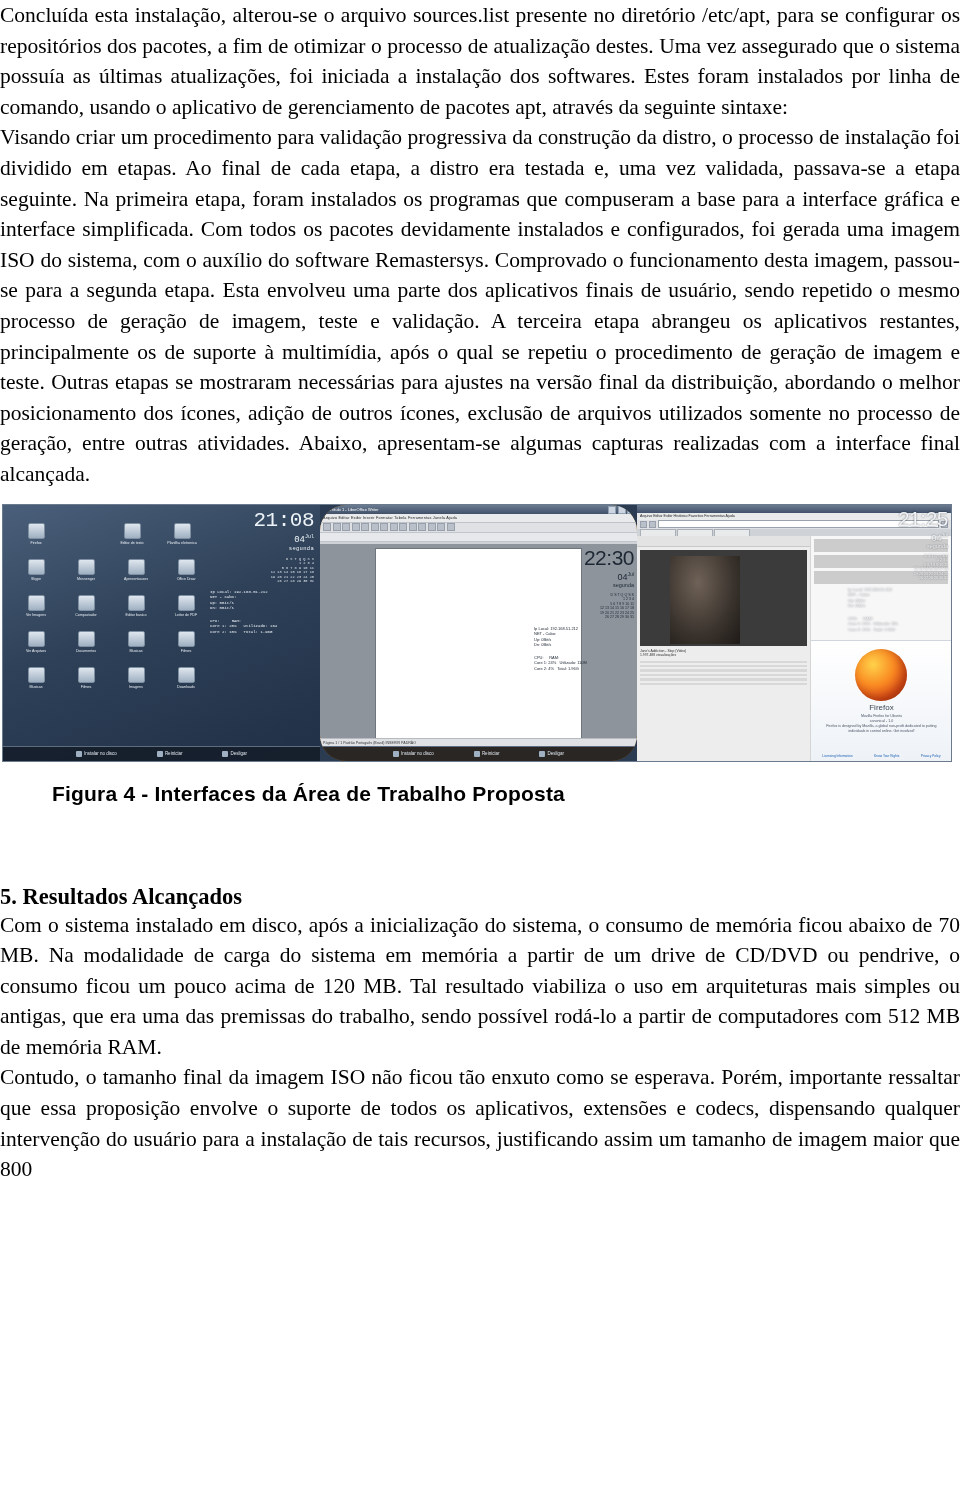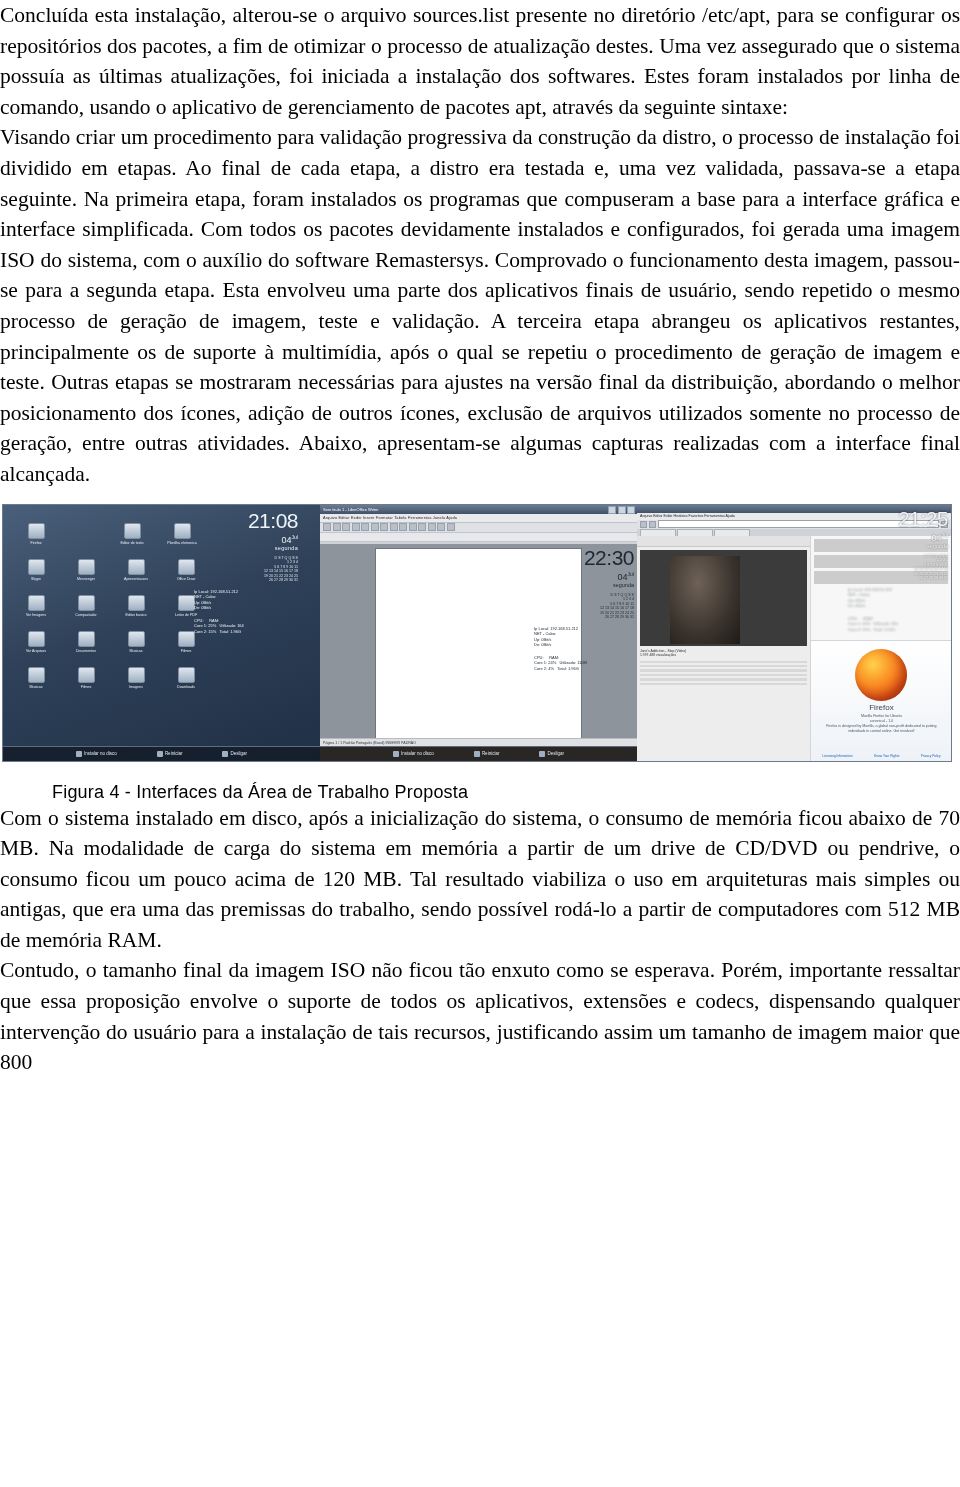--- a/index.html
+++ b/index.html
@@ -58,21 +58,21 @@
     width: 950px;
     height: 258px;
     margin-left: 2px;
     background: #2a3b52;
     border: 1px solid #6b7a8c;
     box-sizing: border-box;
     overflow: hidden;
   }
   .panel { position: relative; overflow: hidden; }
   .panel-1 { width: 317px; background: linear-gradient(160deg,#4a5f7a 0%, #2e4158 45%, #203046 100%); }
-  .panel-2 { width: 317px; background: #a16207; }
+  .panel-2 { width: 317px; background: #a16207; border-radius: 26px; }
   .panel-3 { width: 314px; background: #1b2633; }
 
   
   .desk-icons {
     position: absolute;
     left: 8px; top: 18px;
     width: 200px;
     display: flex;
     flex-wrap: wrap;
   }
@@ -87,24 +87,24 @@
   }
   .desk-icon .glyph {
     width: 15px; height: 14px;
     margin: 0 auto 2px auto;
     background: linear-gradient(180deg,#dfe6ee,#9fb0c2);
     border-radius: 2px;
     border: 0.5px solid #7e8fa1;
   }
   .conky {
     position: absolute;
-    right: 22px; top: 5px;
+    right: 6px; top: 5px;
     width: 104px;
     color: #eef3f8;
-    font-family: Liberation Sans, sans-serif;
+    font-family: Liberation Mono, monospace;
     text-align: right;
   }
   .conky .time {
     font-size: 21px;
     line-height: 22px;
     font-weight: 300;
     letter-spacing: -0.5px;
   }
   .conky .date {
     font-size: 9px;
@@ -279,22 +279,22 @@
   .panel3-conky .time { font-size: 21px; line-height: 22px; letter-spacing:-0.5px;}
   .panel3-conky .date { font-size: 9px; line-height:10px;}
   .panel3-conky .date sup { font-size:5px;}
   .panel3-conky .weekday { font-size:5.5px;}
   .panel3-conky .cal { margin-top:5px; font-size:3.6px; line-height:4.6px;}
   .panel3-conky .net { margin-top:6px; font-size:4px; line-height:5.4px; text-align:left;}
   .panel3-conky .sys { margin-top:7px; font-size:4px; line-height:5.4px; text-align:left;}
 
   .figure-caption {
     font-family: "Liberation Sans", sans-serif;
-    font-weight: normal;
-    font-size: 18px;
+    font-weight: bold;
+    font-size: 21px;
     margin-top: 20px;
     margin-left: 52px;
     letter-spacing: 0.2px;
   }
   h2.section-title {
     font-family: "Liberation Serif", serif;
     font-weight: bold;
     font-size: 22.5px;
     margin: 0;
     padding: 0;
@@ -536,18 +536,21 @@
               <div><span>Core 1: 24%</span> &nbsp; <span>Utilizado: 165</span></div>
               <div><span>Core 2: 19%</span> &nbsp; <span>Total: 1.96G</span></div>
             </div>
           </div>
         </div>
 
       </div>
       <div class="figure-caption">Figura 4 - Interfaces da Área de Trabalho Proposta</div>
     </div>
 
+    <div class="sec-wrap">
+      <h2 class="section-title">5. Resultados Alcançados</h2>
+    </div>
 
     <p class="body-text after-sec">Com o sistema instalado em disco, após a inicialização do sistema, o consumo de memória ficou abaixo de 70 MB. Na modalidade de carga do sistema em memória a partir de um drive de CD/DVD ou pendrive, o consumo ficou um pouco acima de 120 MB. Tal resultado viabiliza o uso em arquiteturas mais simples ou antigas, que era uma das premissas do trabalho, sendo possível rodá-lo a partir de computadores com 512 MB de memória RAM.</p>
     <p class="body-text indent-para">Contudo, o tamanho final da imagem ISO não ficou tão enxuto como se esperava. Porém, importante ressaltar que essa proposição envolve o suporte de todos os aplicativos, extensões e codecs, dispensando qualquer intervenção do usuário para a instalação de tais recursos, justificando assim um tamanho de imagem maior que 800</p>
 
   </div>
 </div>
 
 </body></html>

